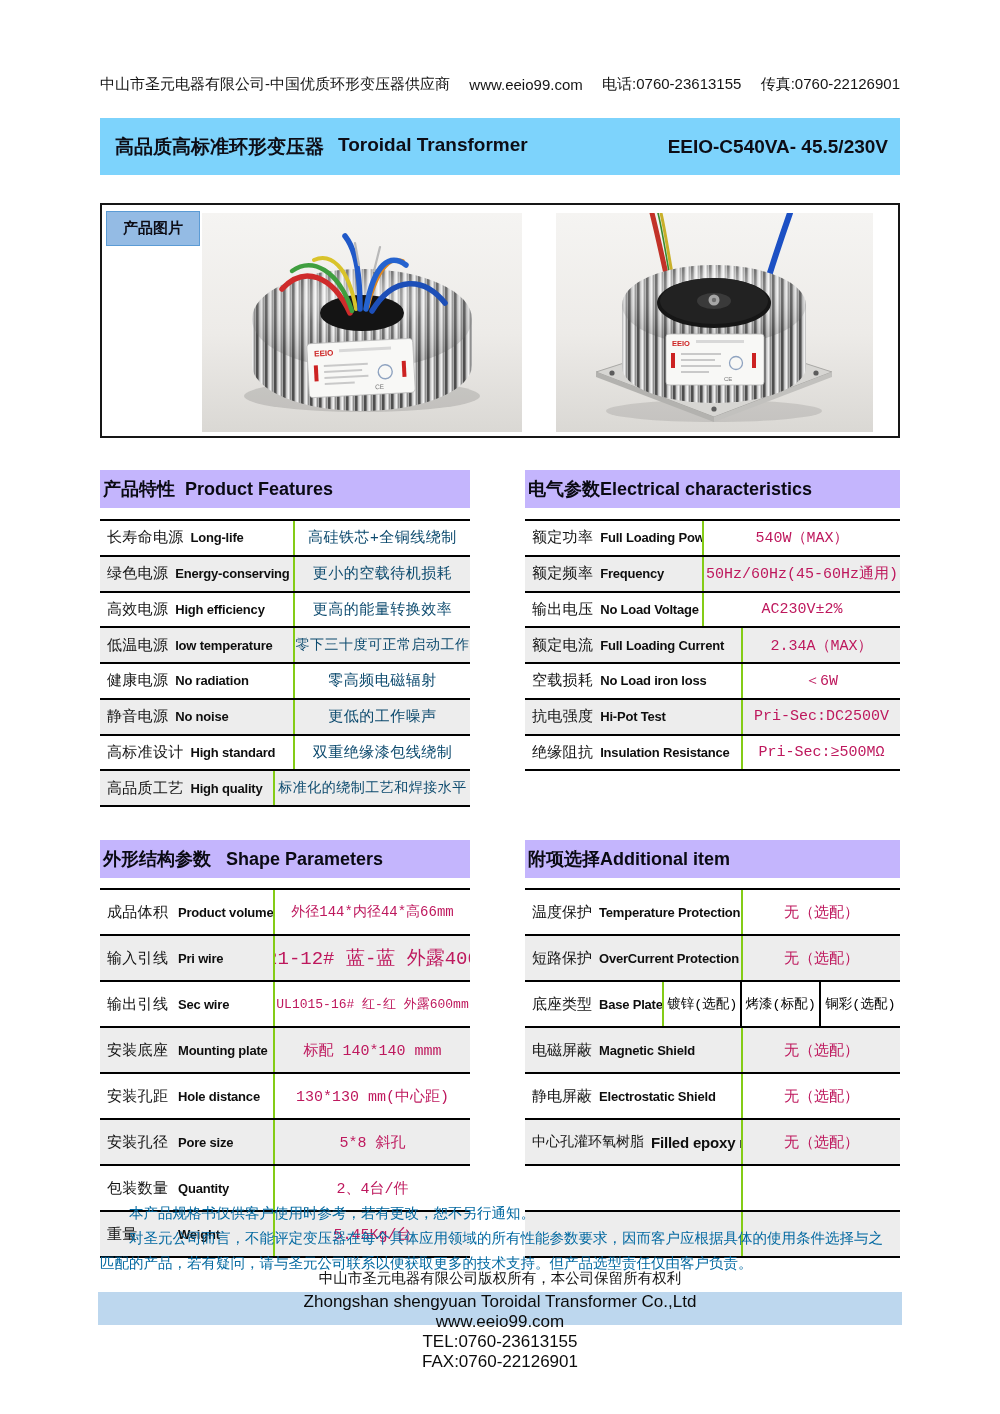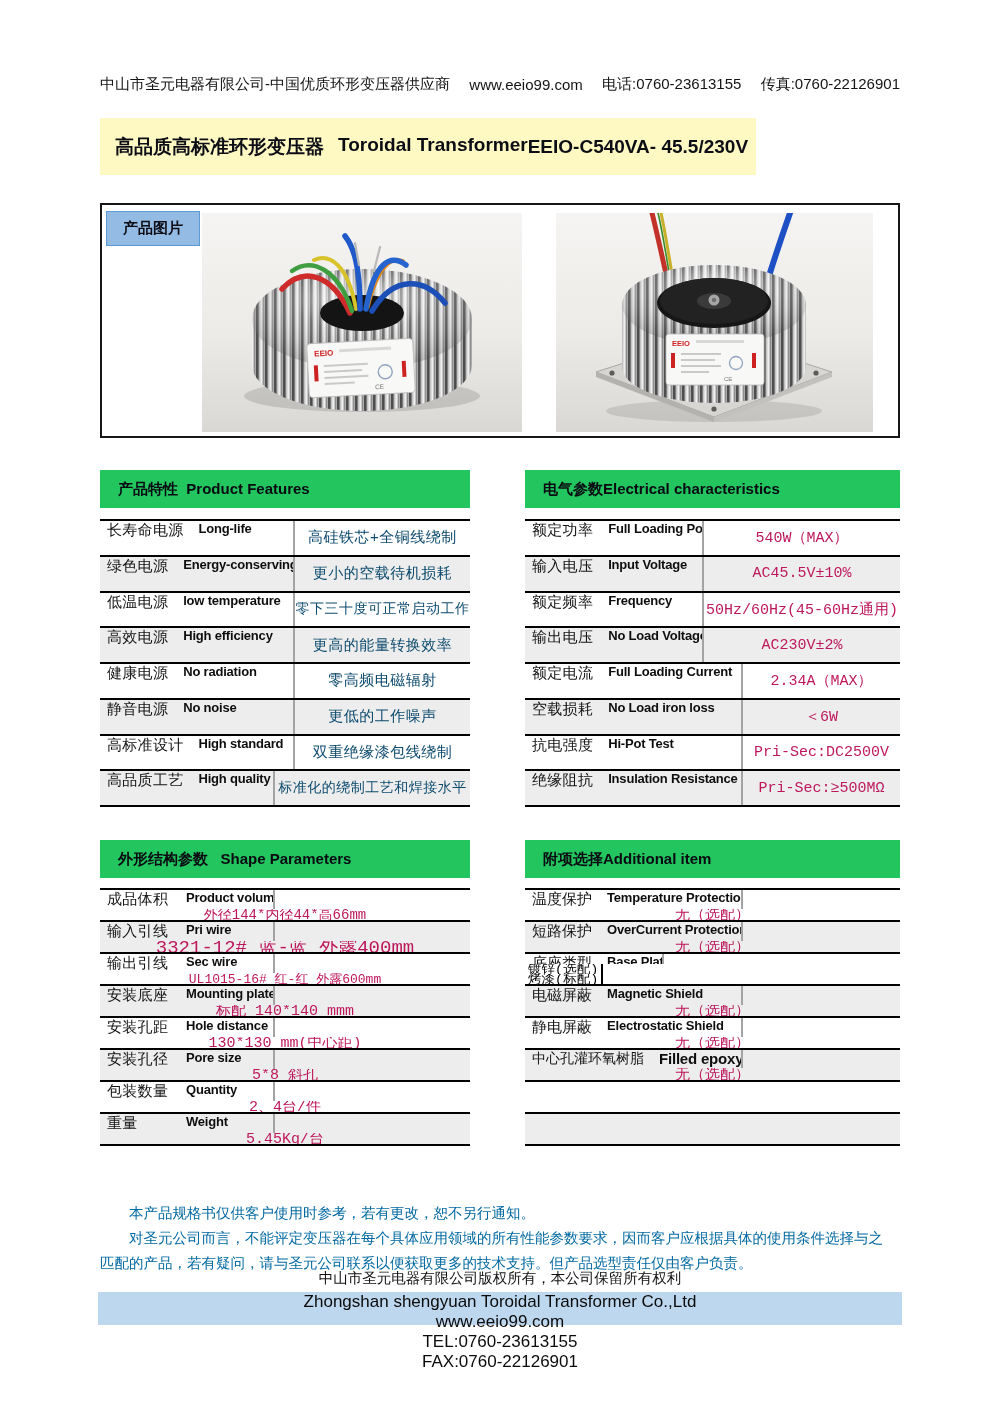--- a/index.html
+++ b/index.html
@@ -5,60 +5,60 @@
   html,body { margin:0; padding:0; background:#fff; }
   .page { position:relative; width:1000px; height:1414px; background:#ffffff;
           font-family:"Liberation Sans",sans-serif; color:#000; overflow:hidden; }
 
   
   .company-line { position:absolute; left:100px; top:75px; width:800px; display:flex;
                   justify-content:space-between; align-items:center; font-size:15px;
                   white-space:nowrap; color:#141414; }
 
   
-  .title-bar { position:absolute; left:100px; top:118px; width:656px; height:57px;
-               background:#fef9c3; display:flex; align-items:center; box-sizing:border-box;
-               padding:0 34px 0 15px; font-size:19px; font-weight:bold; color:#0d0d16; }
+  .title-bar { position:absolute; left:100px; top:118px; width:800px; height:57px;
+               background:#7dd3fc; display:flex; align-items:center; box-sizing:border-box;
+               padding:0 12px 0 15px; font-size:19px; font-weight:bold; color:#0d0d16; }
   .title-left { display:flex; gap:14px; white-space:pre; }
   .title-model { margin-left:auto; white-space:pre; }
 
   
   .gallery { position:absolute; left:100px; top:203px; width:800px; height:235px;
              border:2px solid #161616; box-sizing:border-box; background:#fff; }
   .gallery-label { position:absolute; left:4px; top:6px; width:92px; height:33px;
                    background:#94bbe4; border:1px solid #5b9bd5; display:flex; align-items:center;
                    justify-content:center; font-size:15px; font-weight:bold; color:#0d0d16; }
   .photo { position:absolute; top:8px; width:320px; height:219px;
            background:linear-gradient(180deg,#f5f4f2 0%,#edebe8 55%,#dad8d4 100%); overflow:hidden; }
   .photo-left  { left:100px; }
   .photo-right { left:454px; width:317px; }
 
   
-  .sec-header { position:absolute; height:38px; background:#22c55e; display:flex; align-items:center;
-                padding-left:18px; box-sizing:border-box; font-weight:bold; font-size:15px; color:#0a0a12; }
+  .sec-header { position:absolute; height:38px; background:#c4b5fd; display:flex; align-items:center;
+                padding-left:3px; box-sizing:border-box; font-weight:bold; font-size:18px; color:#0a0a12; }
   .sec-header span { white-space:pre; }
   #features-header   { left:100px; top:470px; width:370px; }
   #electrical-header { left:525px; top:470px; width:375px; }
   #shape-header      { left:100px; top:840px; width:370px; }
   #additional-header { left:525px; top:840px; width:375px; }
 
   
   .tbl { position:absolute; border-top:2px solid #000; box-sizing:border-box; background:#fff; }
   #features-table   { left:100px; top:519px; width:370px; }
   #electrical-table { left:525px; top:519px; width:375px; }
   #shape-table      { left:100px; top:888px; width:370px; }
   #additional-table { left:525px; top:888px; width:375px; }
 
   .trow { height:35.75px; box-sizing:border-box; border-bottom:2px solid #000;
           display:flex; align-items:stretch; background:#fff; }
-  #shape-table .trow, #additional-table .trow { height:32px;flex-direction:column; }
+  #shape-table .trow, #additional-table .trow { height:46px; }
   .trow:nth-child(even) { background:#ededed; }
 
-  .cell-l { display:flex; gap:15px; padding-left:7px; box-sizing:border-box;
-            border-right:2px solid #a3a3a3; overflow:hidden; white-space:nowrap; }
+  .cell-l { display:flex; align-items:center; gap:7px; padding-left:7px; box-sizing:border-box;
+            border-right:2px solid #84cc16; overflow:hidden; white-space:nowrap; }
   .cell-m { display:flex; align-items:center; justify-content:center; box-sizing:border-box;
             border-right:2px solid #000; overflow:hidden; white-space:nowrap;
             font-family:"Liberation Mono","DejaVu Sans Mono",monospace; font-size:13.5px; }
   .cell-m.last { border-right:none; }
   .cell-r { flex:1; display:flex; align-items:center; justify-content:center;
             overflow:hidden; white-space:nowrap; }
 
   .lw53 { width:52.7%; }  .lw47 { width:47.3%; }
   .lw48 { width:47.7%; }  .lw58 { width:58.1%; }
   .aw37 { width:37.1%; }  .aw21 { width:20.9%; }
@@ -223,31 +223,31 @@
       </div>
     <div class="trow">
       <div class="cell-l lw53">
           <span class="cn">绿色电源</span>
           <span class="en">Energy-conserving</span>
         </div>
       <div class="cell-r val">更小的空载待机损耗</div>
       </div>
     <div class="trow">
       <div class="cell-l lw53">
+          <span class="cn">高效电源</span>
+          <span class="en">High efficiency</span>
+        </div>
+      <div class="cell-r val">更高的能量转换效率</div>
+      </div>
+    <div class="trow">
+      <div class="cell-l lw53">
           <span class="cn">低温电源</span>
           <span class="en">low temperature</span>
         </div>
       <div class="cell-r val" style="font-size:14px">零下三十度可正常启动工作</div>
-      </div>
-    <div class="trow">
-      <div class="cell-l lw53">
-          <span class="cn">高效电源</span>
-          <span class="en">High efficiency</span>
-        </div>
-      <div class="cell-r val">更高的能量转换效率</div>
       </div>
     <div class="trow">
       <div class="cell-l lw53">
           <span class="cn">健康电源</span>
           <span class="en">No radiation</span>
         </div>
       <div class="cell-r val">零高频电磁辐射</div>
       </div>
     <div class="trow">
       <div class="cell-l lw53">
@@ -272,27 +272,20 @@
       </div>
   </div>
 
   <div class="tbl" id="electrical-table">
     <div class="trow">
       <div class="cell-l lw48">
           <span class="cn">额定功率</span>
           <span class="en">Full Loading Power</span>
         </div>
       <div class="cell-r valm">540W（MAX）</div>
-      </div>
-    <div class="trow">
-      <div class="cell-l lw48">
-          <span class="cn">输入电压</span>
-          <span class="en">Input Voltage</span>
-        </div>
-      <div class="cell-r valm">AC45.5V±10%</div>
       </div>
     <div class="trow">
       <div class="cell-l lw48">
           <span class="cn">额定频率</span>
           <span class="en">Frequency</span>
         </div>
       <div class="cell-r valm">50Hz/60Hz(45-60Hz通用)</div>
       </div>
     <div class="trow">
       <div class="cell-l lw48">

